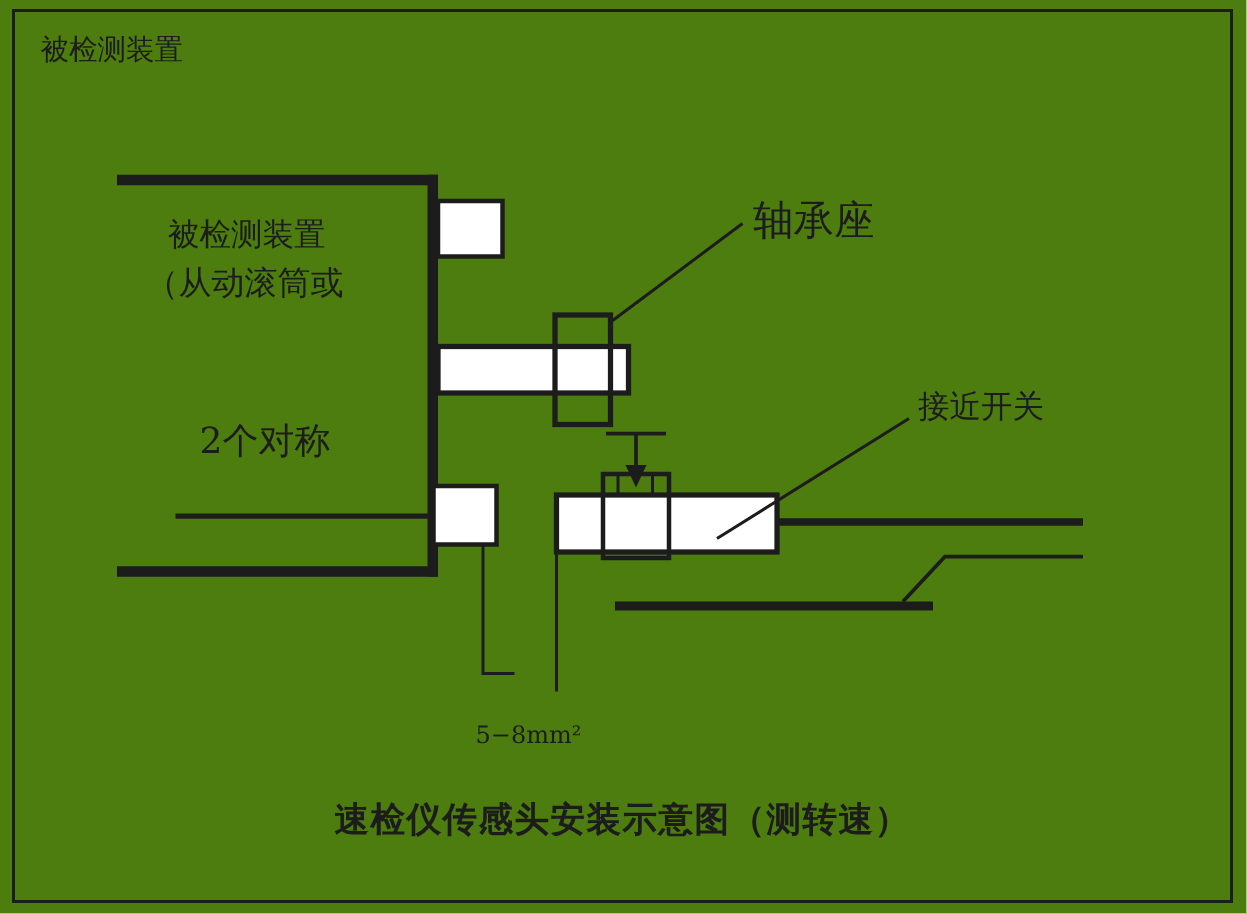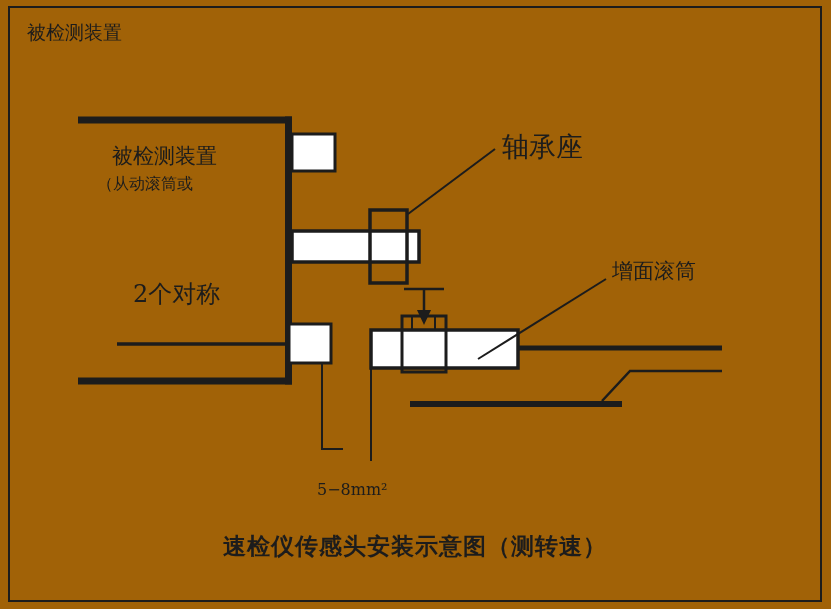--- a/index.html
+++ b/index.html
@@ -2,33 +2,33 @@
 <html style="--ink: #1c1c1c;"><head>
 <meta charset="utf-8">
 <style>
   * { margin:0; padding:0; box-sizing:border-box; }
   html, body { background:#ffffff; }
   body {
     width:831px; height:609px;
     font-family:"DejaVu Serif", serif;
     color:var(--ink, #1c1c1c);
   }
-  .stage { position:relative; width:831px; height:609px; background:#a16207; overflow:hidden; }
+  .stage { position:relative; width:831px; height:609px; background:#4d7c0f; overflow:hidden; }
   .frame {
     position:absolute; left:8px; top:6px; width:814px; height:596px;
     border:2px solid var(--ink, #1c1c1c);
   }
   svg.art { position:absolute; left:0; top:0; width:831px; height:609px; }
   .ln  { stroke:var(--ink, #1c1c1c); fill:none; }
   .wln { stroke:var(--ink, #1c1c1c); fill:#ffffff; }
   .solid { fill:var(--ink, #1c1c1c); stroke:none; }
   .label { position:absolute; white-space:nowrap; color:var(--ink, #1c1c1c); }
   .lbl-frame   { left:27px;  top:20px;  font-size:19px; }
   .lbl-dev1    { left:112px; top:142px; font-size:21px; }
-  .lbl-dev2    { left:97px;  top:174px; font-size:16px; }
+  .lbl-dev2    { left:97px;  top:174px; font-size:22px; }
   .lbl-dev3    { left:107px; top:206px; font-size:21px; }
   .lbl-sym     { left:133px; top:278px; font-size:24px; }
   .lbl-bearing { left:502px; top:129px; font-size:27px; }
   .lbl-switch  { left:612px; top:257px; font-size:21px; }
   .lbl-wire    { left:317px; top:480px; font-size:16px; }
   .lbl-title {
     left:8px; top:531px; width:814px; text-align:center;
     font-family:Liberation Serif, serif; font-weight:bold;
     font-size:23px; letter-spacing:1px;
   }
@@ -82,17 +82,17 @@
 
     <polyline class="ln" points="322,363 322,449 343,449" stroke-width="2"></polyline>
     <line class="ln" x1="371" y1="369" x2="371" y2="461" stroke-width="2"></line>
   </svg>
 
   <div class="label lbl-frame">被检测装置</div>
   <div class="label lbl-dev1">被检测装置</div>
   <div class="label lbl-dev2">（从动滚筒或</div>
   <div class="label lbl-sym">2个对称</div>
   <div class="label lbl-bearing">轴承座</div>
-  <div class="label lbl-switch">增面滚筒</div>
+  <div class="label lbl-switch">接近开关</div>
   <div class="label lbl-wire">5−8mm²</div>
   <div class="label lbl-title">速检仪传感头安装示意图（测转速）</div>
 
 </div>
 
 </body></html>

